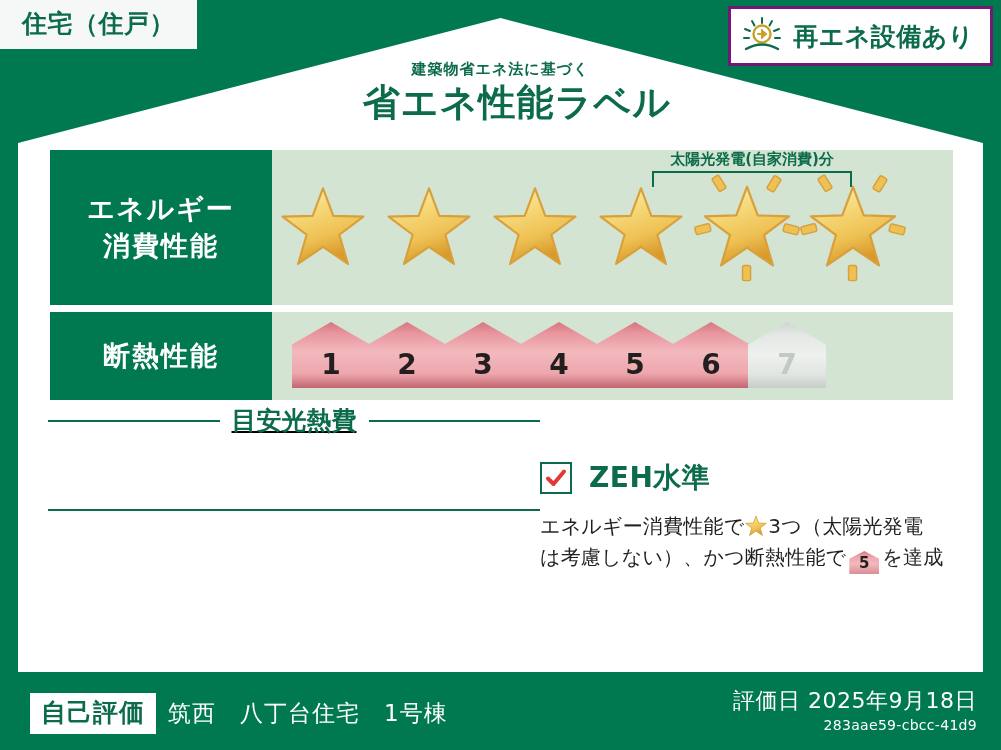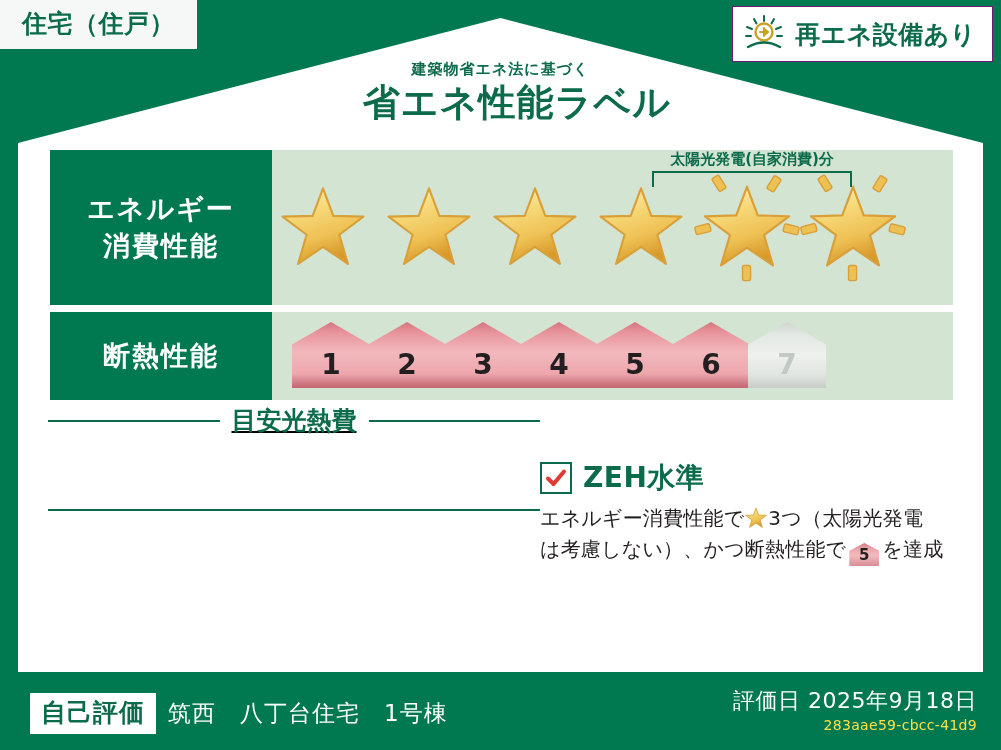--- a/index.html
+++ b/index.html
@@ -35,21 +35,21 @@
     font-size:25px;font-weight:bold;letter-spacing:0.5px;
     line-height:1;
   }
 
   
   .badge-renew{
     position:absolute;right:8px;top:6px;
     background:#ffffff;
     padding:7px 16px 7px 10px;
     display:flex;align-items:center;gap:10px;
-    border:1px solid #701a75;
+    border:3px solid #701a75;
   }
   .badge-renew .sun-ico{width:42px;height:40px;display:block;}
   .badge-renew .txt{
     color:#0b6b4a;font-size:25px;font-weight:bold;line-height:1;letter-spacing:0.5px;
   }
 
   
   .title-wrap{position:absolute;left:0;right:0;top:60px;text-align:center;}
   .title-sub{color:#0b6b4a;font-size:15px;font-weight:bold;line-height:1.2;letter-spacing:1px;}
   .title-main{color:#0b6b4a;font-size:37px;font-weight:bold;line-height:1.25;letter-spacing:1px;margin-top:2px;margin-left:33px;}
@@ -113,50 +113,50 @@
   .cost-head .rule{flex:1;height:2px;background:#0b6b4a;}
   .cost-head .cap{color:#0b6b4a;font-size:25px;font-weight:bold;line-height:1;white-space:nowrap;}
   .cost-value{
     text-align:center;color:#0b6b4a;font-size:42px;font-weight:bold;
     margin-top:58px;letter-spacing:3px;
   }
   .cost-bottom-rule{margin-top:76px;height:2px;background:#0b6b4a;}
 
   
   .zeh{position:absolute;left:540px;top:462px;width:412px;}
-  .zeh-head{display:flex;align-items:center;gap:11px;}
+  .zeh-head{display:flex;align-items:center;gap:17px;}
   .chk{
     width:28px;height:28px;flex:0 0 28px;
     border:2px solid #0b6b4a;background:#fff;
     display:flex;align-items:center;justify-content:center;
   }
   .chk svg{display:block;}
   .zeh-title{color:#0b6b4a;font-size:28px;font-weight:bold;line-height:1;letter-spacing:0.5px;}
   .zeh-desc{
-    margin-top:9px;color:#231f20;font-size:20px;line-height:1.55;letter-spacing:0.2px;
+    margin-top:17px;color:#231f20;font-size:20px;line-height:1.55;letter-spacing:0.2px;
   }
   .inline-star{display:inline-block;width:22px;height:22px;vertical-align:-4px;margin:0 1px;}
   .inline-grade{
     display:inline-block;width:30px;height:23px;vertical-align:-4px;margin:0 3px;
     background:linear-gradient(180deg,#d4757f 0%,#eda7ad 26%,#f2b9bd 55%,#d98e96 100%);
     clip-path: polygon(0% 34%, 50% 0%, 100% 34%, 100% 100%, 0% 100%);
     color:#231f20;font-size:15px;font-weight:bold;line-height:25px;text-align:center;
   }
 
   
   .footer-left{position:absolute;left:30px;bottom:16px;display:flex;align-items:center;gap:12px;}
   .self-eval{
     background:#ffffff;color:#0b6b4a;
     font-size:25px;font-weight:bold;line-height:1;
     padding:7px 11px 9px 11px;letter-spacing:1px;
   }
   .bldg-name{color:#ffffff;font-size:23px;line-height:1;letter-spacing:1px;}
   .footer-right{position:absolute;right:24px;bottom:14px;text-align:right;}
   .eval-date{color:#ffffff;font-size:22px;line-height:1.2;letter-spacing:0.5px;}
-  .eval-id{color:#fde047;font-size:14px;line-height:1.4;margin-top:2px;letter-spacing:0.3px;}
+  .eval-id{color:#ffffff;font-size:14px;line-height:1.4;margin-top:2px;letter-spacing:0.3px;}
 </style>
 </head>
 <body>
 
 <div id="label-root">
 
   <div class="house-white"></div>
   <div class="footer-band"></div>
 
   <div class="tag-type">住宅（住戸）</div>

